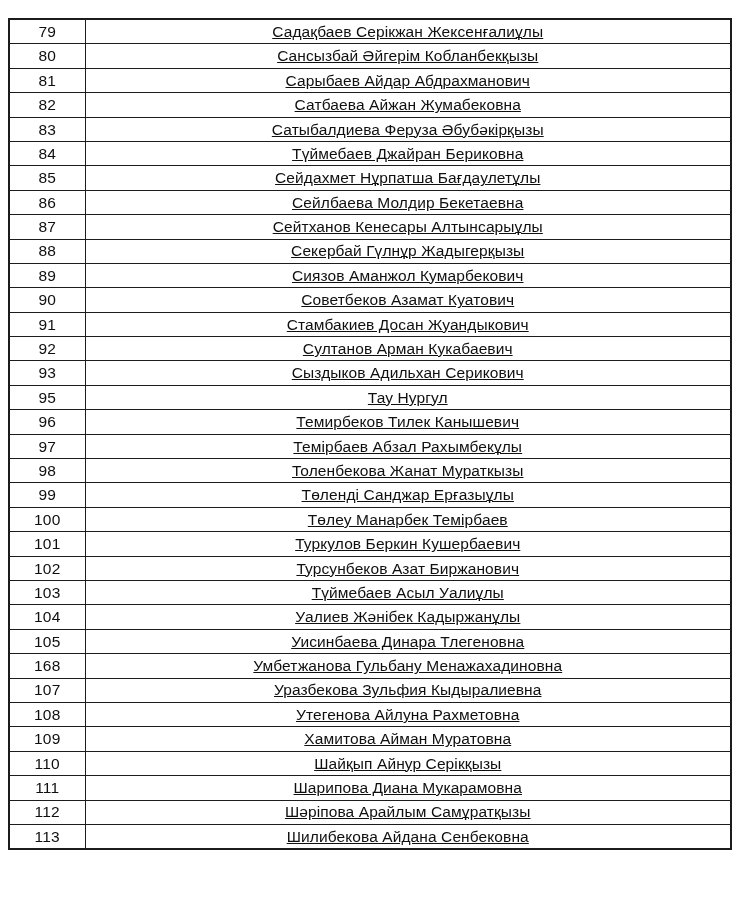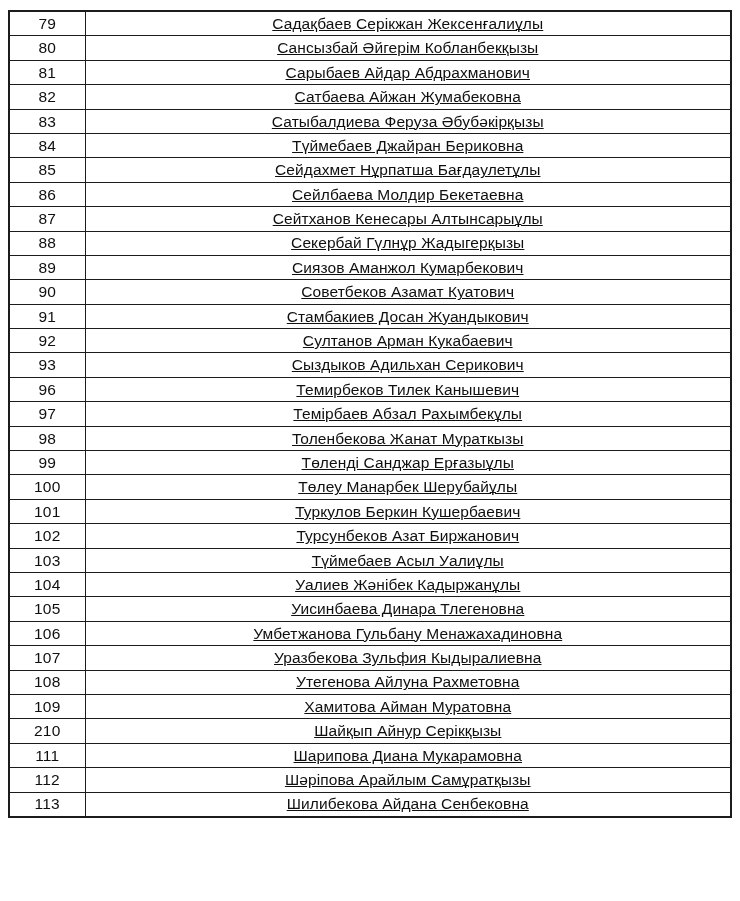--- a/index.html
+++ b/index.html
@@ -11,21 +11,21 @@
     position: relative;
     width: 740px;
     height: 901px;
     background: #ffffff;
     font-family: "Liberation Sans", sans-serif;
     overflow: hidden;
   }
   table.roster {
     position: absolute;
     left: 8px;
-    top: 10px;
+    top: 18px;
     width: 722px;
     border-collapse: collapse;
     table-layout: fixed;
     border: 2.4px solid #1c1c1c;
     padding-left: 36px;
   }
   col.c-num  { width: 76px; }
   col.c-name { width: 646px; }
   table.roster td {
     border: 1.8px solid #1c1c1c;
@@ -106,38 +106,42 @@
         </tr>
         <tr>
           <td class="num-cell">92</td>
           <td class="name-cell">Султанов Арман Кукабаевич</td>
         </tr>
         <tr>
           <td class="num-cell">93</td>
           <td class="name-cell">Сыздыков Адильхан Серикович</td>
         </tr>
         <tr>
+          <td class="num-cell">95</td>
+          <td class="name-cell">Тау Нургул</td>
+        </tr>
+        <tr>
           <td class="num-cell">96</td>
           <td class="name-cell">Темирбеков Тилек Канышевич</td>
         </tr>
         <tr>
           <td class="num-cell">97</td>
           <td class="name-cell">Темірбаев Абзал Рахымбекұлы</td>
         </tr>
         <tr>
           <td class="num-cell">98</td>
           <td class="name-cell">Толенбекова Жанат Мураткызы</td>
         </tr>
         <tr>
           <td class="num-cell">99</td>
           <td class="name-cell">Төленді Санджар Ерғазыұлы</td>
         </tr>
         <tr>
           <td class="num-cell">100</td>
-          <td class="name-cell">Төлеу Манарбек Шерубайұлы</td>
+          <td class="name-cell">Төлеу Манарбек Темірбаев</td>
         </tr>
         <tr>
           <td class="num-cell">101</td>
           <td class="name-cell">Туркулов Беркин Кушербаевич</td>
         </tr>
         <tr>
           <td class="num-cell">102</td>
           <td class="name-cell">Турсунбеков Азат Биржанович</td>
         </tr>
         <tr>
@@ -146,37 +150,37 @@
         </tr>
         <tr>
           <td class="num-cell">104</td>
           <td class="name-cell">Уалиев Жәнібек Кадыржанұлы</td>
         </tr>
         <tr>
           <td class="num-cell">105</td>
           <td class="name-cell">Уисинбаева Динара Тлегеновна</td>
         </tr>
         <tr>
-          <td class="num-cell">106</td>
+          <td class="num-cell">168</td>
           <td class="name-cell">Умбетжанова Гульбану Менажахадиновна</td>
         </tr>
         <tr>
           <td class="num-cell">107</td>
           <td class="name-cell">Уразбекова Зульфия Кыдыралиевна</td>
         </tr>
         <tr>
           <td class="num-cell">108</td>
           <td class="name-cell">Утегенова Айлуна Рахметовна</td>
         </tr>
         <tr>
           <td class="num-cell">109</td>
           <td class="name-cell">Хамитова Айман Муратовна</td>
         </tr>
         <tr>
-          <td class="num-cell">210</td>
+          <td class="num-cell">110</td>
           <td class="name-cell">Шайқып Айнур Серікқызы</td>
         </tr>
         <tr>
           <td class="num-cell">111</td>
           <td class="name-cell">Шарипова Диана Мукарамовна</td>
         </tr>
         <tr>
           <td class="num-cell">112</td>
           <td class="name-cell">Шәріпова Арайлым Самұратқызы</td>
         </tr>

